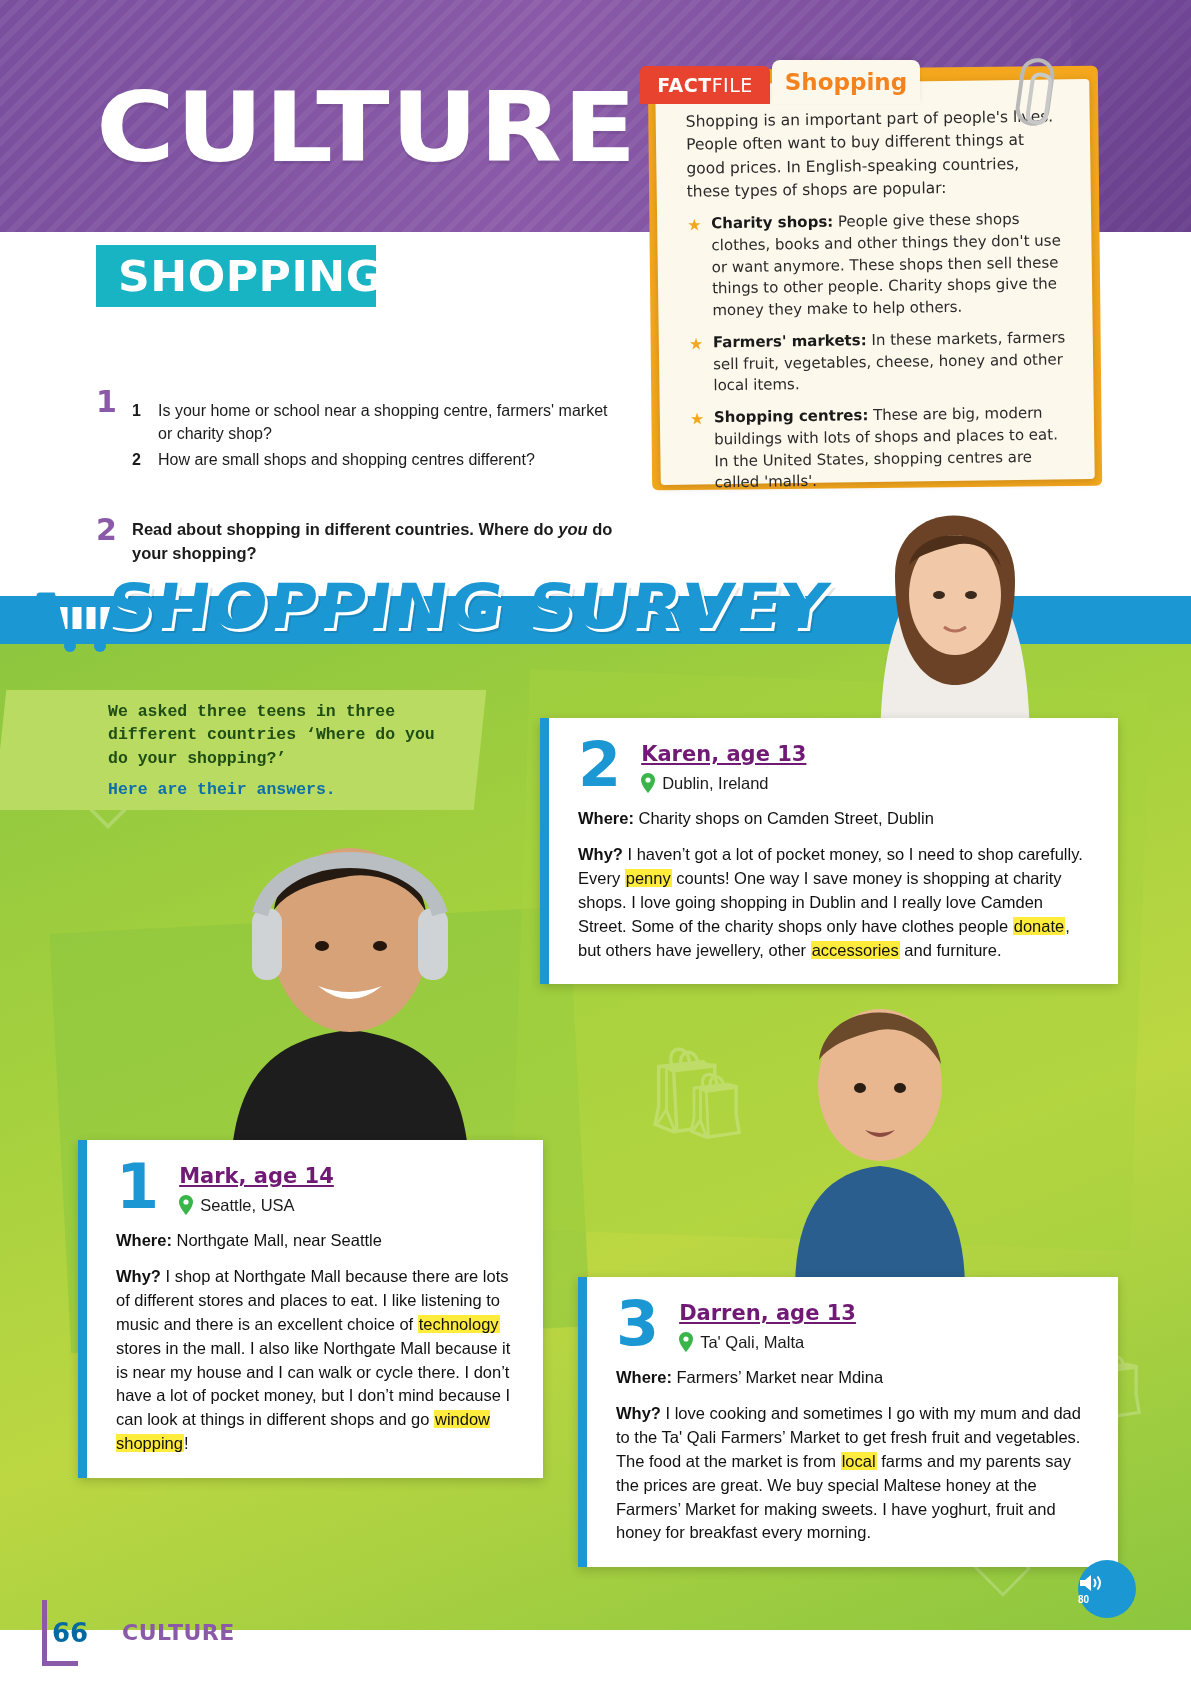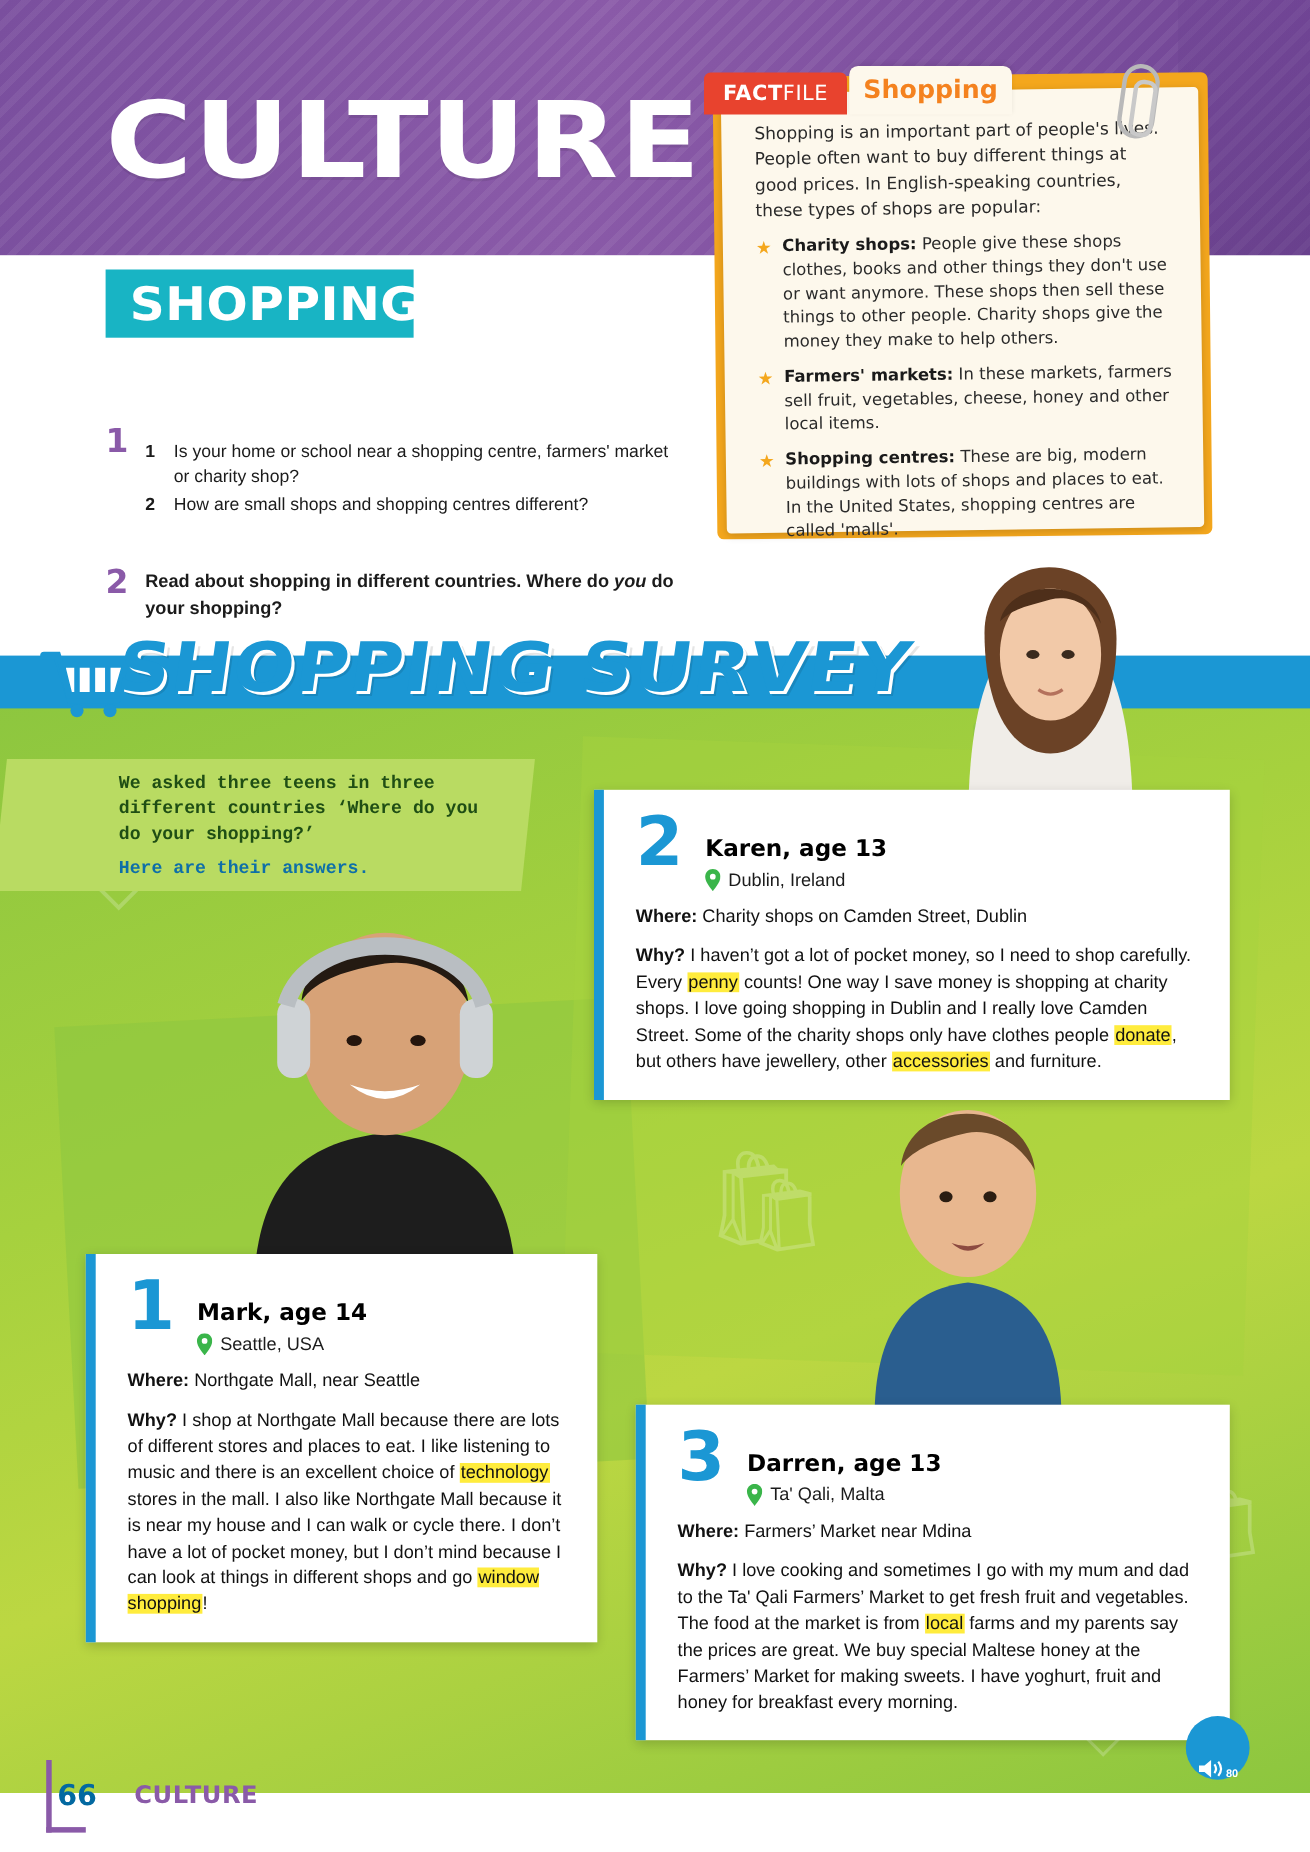--- a/index.html
+++ b/index.html
@@ -163,22 +163,22 @@
   .card-2 { left: 540px; top: 718px; width: 578px; padding: 18px 28px 22px 38px; }
   .card-1 { left: 78px; top: 1140px; width: 465px; padding: 18px 28px 22px 38px; }
   .card-3 { left: 578px; top: 1277px; width: 540px; padding: 18px 28px 22px 38px; }
 
   .card-head { display: flex; align-items: flex-start; }
   .big-num {
     font-size: 62px; font-weight: bold; color: #1b97d4;
     font-family: "DejaVu Sans", sans-serif; line-height: .95;
     margin-right: 20px; text-shadow: 2px 2px 0 rgba(255,255,255,.9);
   }
-  .name { font-size: 21px; font-weight: bold; color: #000000; margin-top: 23px;
-          font-family: "DejaVu Sans", sans-serif; }
+  .name { font-size: 21px; font-weight: bold; color: #701a75; margin-top: 6px;
+          font-family: "DejaVu Sans", sans-serif; text-decoration: underline; }
   .loc { display: flex; align-items: center; font-size: 16.5px; color: #1b1b1b; margin-top: 7px; }
   .pin { width: 14px; height: 20px; margin-right: 7px; flex: none; }
   .card p { font-size: 16.5px; line-height: 1.45; color: #111; margin: 12px 0 0 0; }
   .card p b { font-weight: bold; }
   mark { background: #ffec3d; color: #111; padding: 0 1px; }
 
   
   .photo { position: absolute; overflow: hidden; z-index: 7; }
   .photo-karen { left: 840px; top: 455px; width: 230px; height: 300px; }
   .photo-mark  { left: 190px; top: 790px; width: 320px; height: 400px; }
@@ -200,21 +200,21 @@
   }
   .purple-mark {
     position: absolute; left: 42px; top: 1600px; width: 5px; height: 66px; background: #8a5aa8;
   }
   .purple-mark:after{
     content:""; position:absolute; left:0; top:61px; width:36px; height:5px; background:#8a5aa8;
   }
   .audio-badge {
     position: absolute; left: 1078px; top: 1560px; width: 58px; height: 58px;
     border-radius: 50%; background: #1b97d4; color: #fff; z-index: 12;
-    display: flex; flex-direction: row; align-items: flex-end; justify-content: center;
+    display: flex; flex-direction: column; align-items: flex-start; justify-content: center;
   }
   .audio-badge .tracknum { font-size: 10px; font-weight: bold; margin-top: 1px; }
 </style>
 </head>
 <body>
 
 <div class="purple-band">
   <div class="culture-title">CULTURE</div>
 </div>
 

